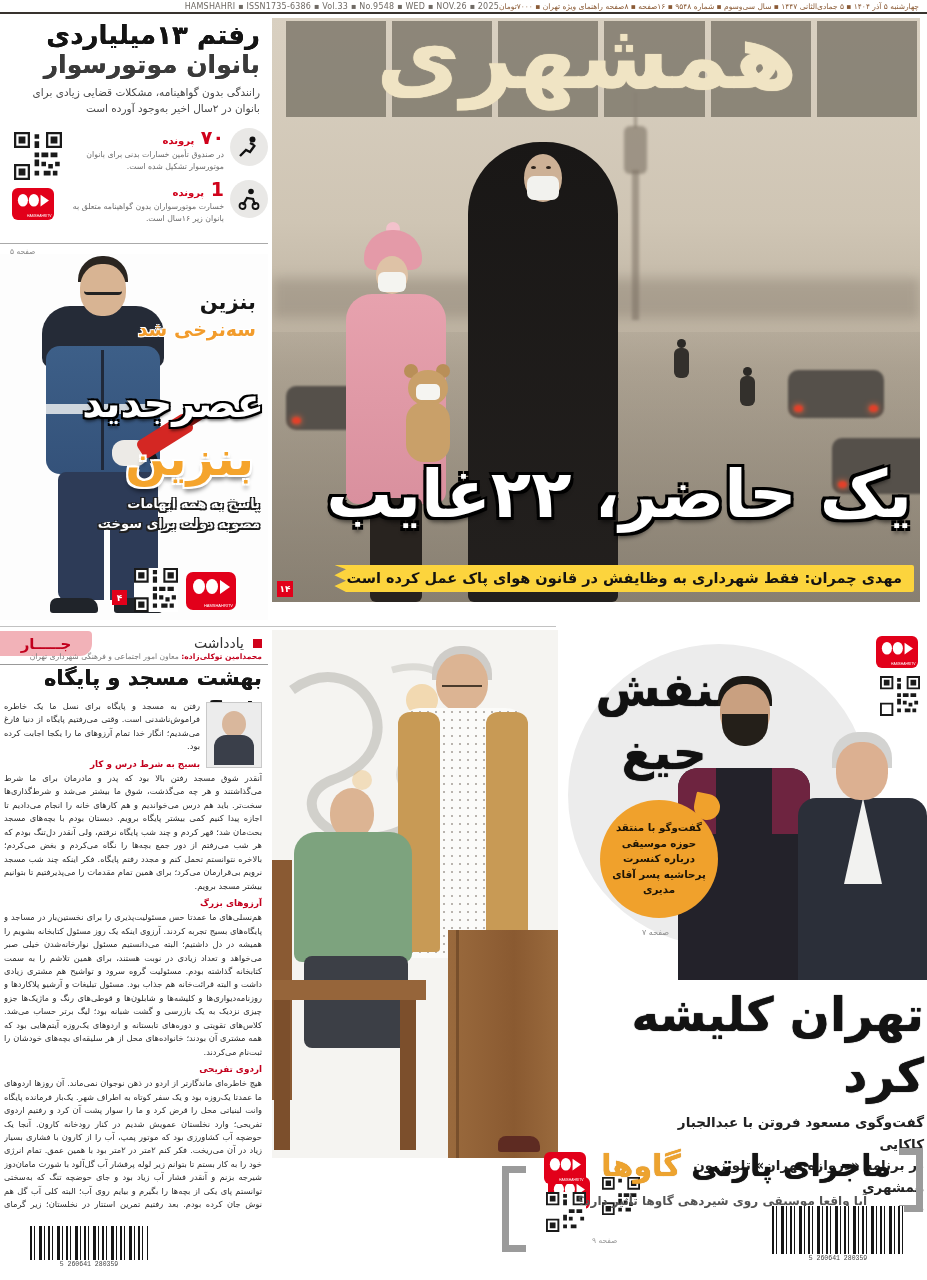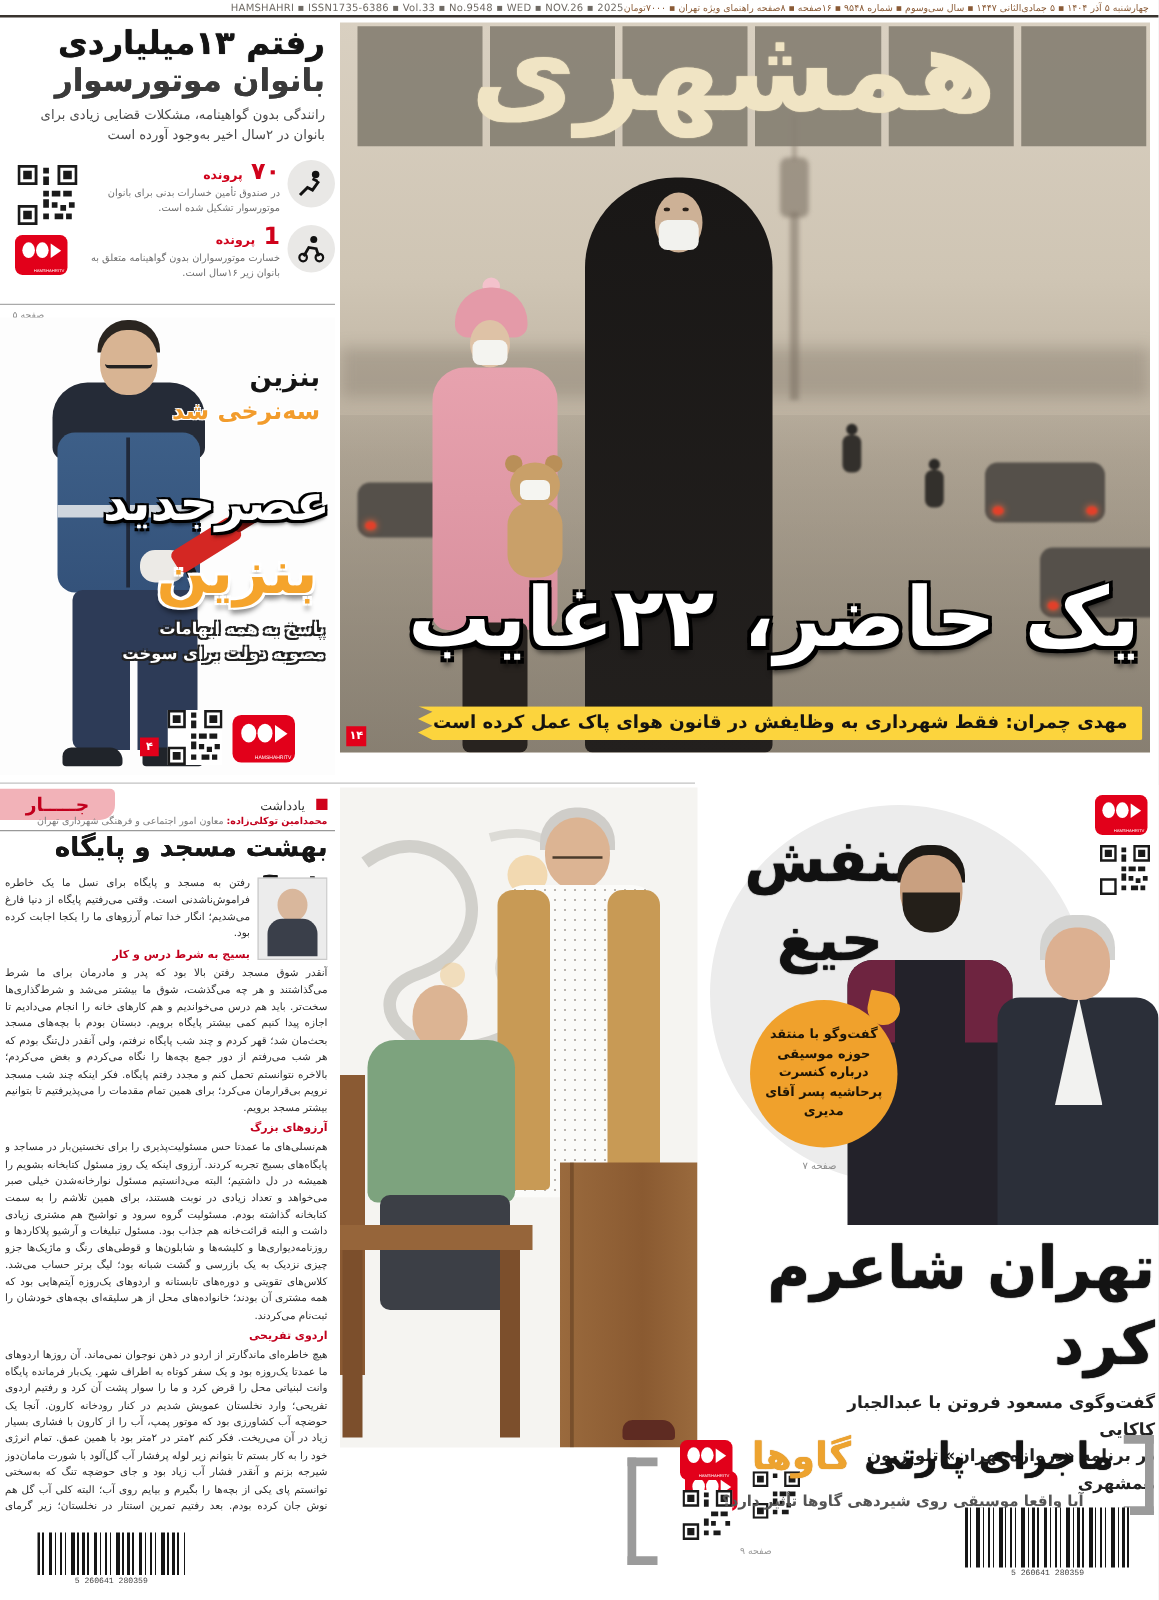--- a/index.html
+++ b/index.html
@@ -124,21 +124,21 @@
   .p-qr{position:absolute;left:134px;top:314px;width:44px;height:44px;}
   .p-tv{position:absolute;left:186px;top:318px;}
 
   
   .memo-rule{position:absolute;left:0;top:626px;width:556px;border-top:1px solid #c2c2c2;}
   .jar-tab{position:absolute;left:0;top:631px;width:92px;height:25px;background:#f2b2b8;color:#c2001d;
            font-weight:bold;font-size:15px;display:flex;align-items:center;justify-content:center;direction:rtl;
            border-radius:0 4px 12px 0;}
   .memo-sec{position:absolute;left:0;top:633px;width:268px;direction:rtl;text-align:right;padding-right:6px;box-sizing:border-box;}
   .memo-sec .sq{display:inline-block;width:9px;height:9px;background:#d0021b;margin-left:4px;}
-  .memo-sec .lbl{font-size:10px;color:#333;}
+  .memo-sec .lbl{font-size:14px;color:#333;}
   .memo-byline{position:absolute;left:0;top:652px;width:262px;direction:rtl;text-align:right;padding-right:6px;
            font-size:7.6px;border-bottom:1px solid #999;padding-bottom:3px;}
   .memo-byline .nm{color:#c2001d;font-weight:bold;}
   .memo-byline .rl{color:#777;}
   .memo-title{position:absolute;left:0;top:666px;width:262px;direction:rtl;text-align:right;padding-right:6px;
            font-size:21px;font-weight:bold;color:#161616;text-shadow:0 0 .5px #000;}
   .memo-text{position:absolute;left:4px;top:700px;width:258px;height:512px;overflow:hidden;direction:rtl;
            font-size:8.3px;line-height:1.62;color:#2c2c2c;text-align:justify;}
   .memo-text h4{margin:0 0 1px;font-size:8.8px;color:#c2001d;}
   .memo-text p{margin:0 0 3px;}
@@ -500,21 +500,21 @@
       <svg class="qr" viewBox="0 0 21 21">
           <rect width="21" height="21" fill="#fff"></rect>
       <path fill="#1a1a1a" d="M0 0h7v7H0zM14 0h7v7h-7zM0 14h7v7H0z"></path>
       <path fill="#fff" d="M1 1h5v5H1zM15 1h5v5h-5zM1 15h5v5H1z"></path>
       <path fill="#1a1a1a" d="M2 2h3v3H2zM16 2h3v3h-3zM9 1h2v2H9zM9 4h2v3H9zM12 9h3v2h-3zM9 9h2v2H9zM16 9h3v2h-3zM9 12h2v3H9zM12 13h2v2h-2zM15 14h2v2h-2zM18 13h2v2h-2zM9 17h2v2H9zM13 17h3v2h-3zM17 17h2v2h-2z"></path>
         </svg>
     </div>
   </div>
 
   <div class="poet">
-    <div class="poet-h">تهران شاعرم کرد</div>
+    <div class="poet-h">تهران کلیشه کرد</div>
     <div class="poet-row">
       <div class="poet-sub">
         <div>گفت‌وگوی مسعود فروتن با عبدالجبار کاکایی</div>
         <div>در برنامه «دروازه تهران» تلویزیون همشهری</div>
         <div class="poet-page">صفحه ۱۶</div>
       </div>
       <div class="poet-media">
         <div class="poet-qr">
           <svg class="qr" viewBox="0 0 21 21">
               <rect width="21" height="21" fill="#fff"></rect>

